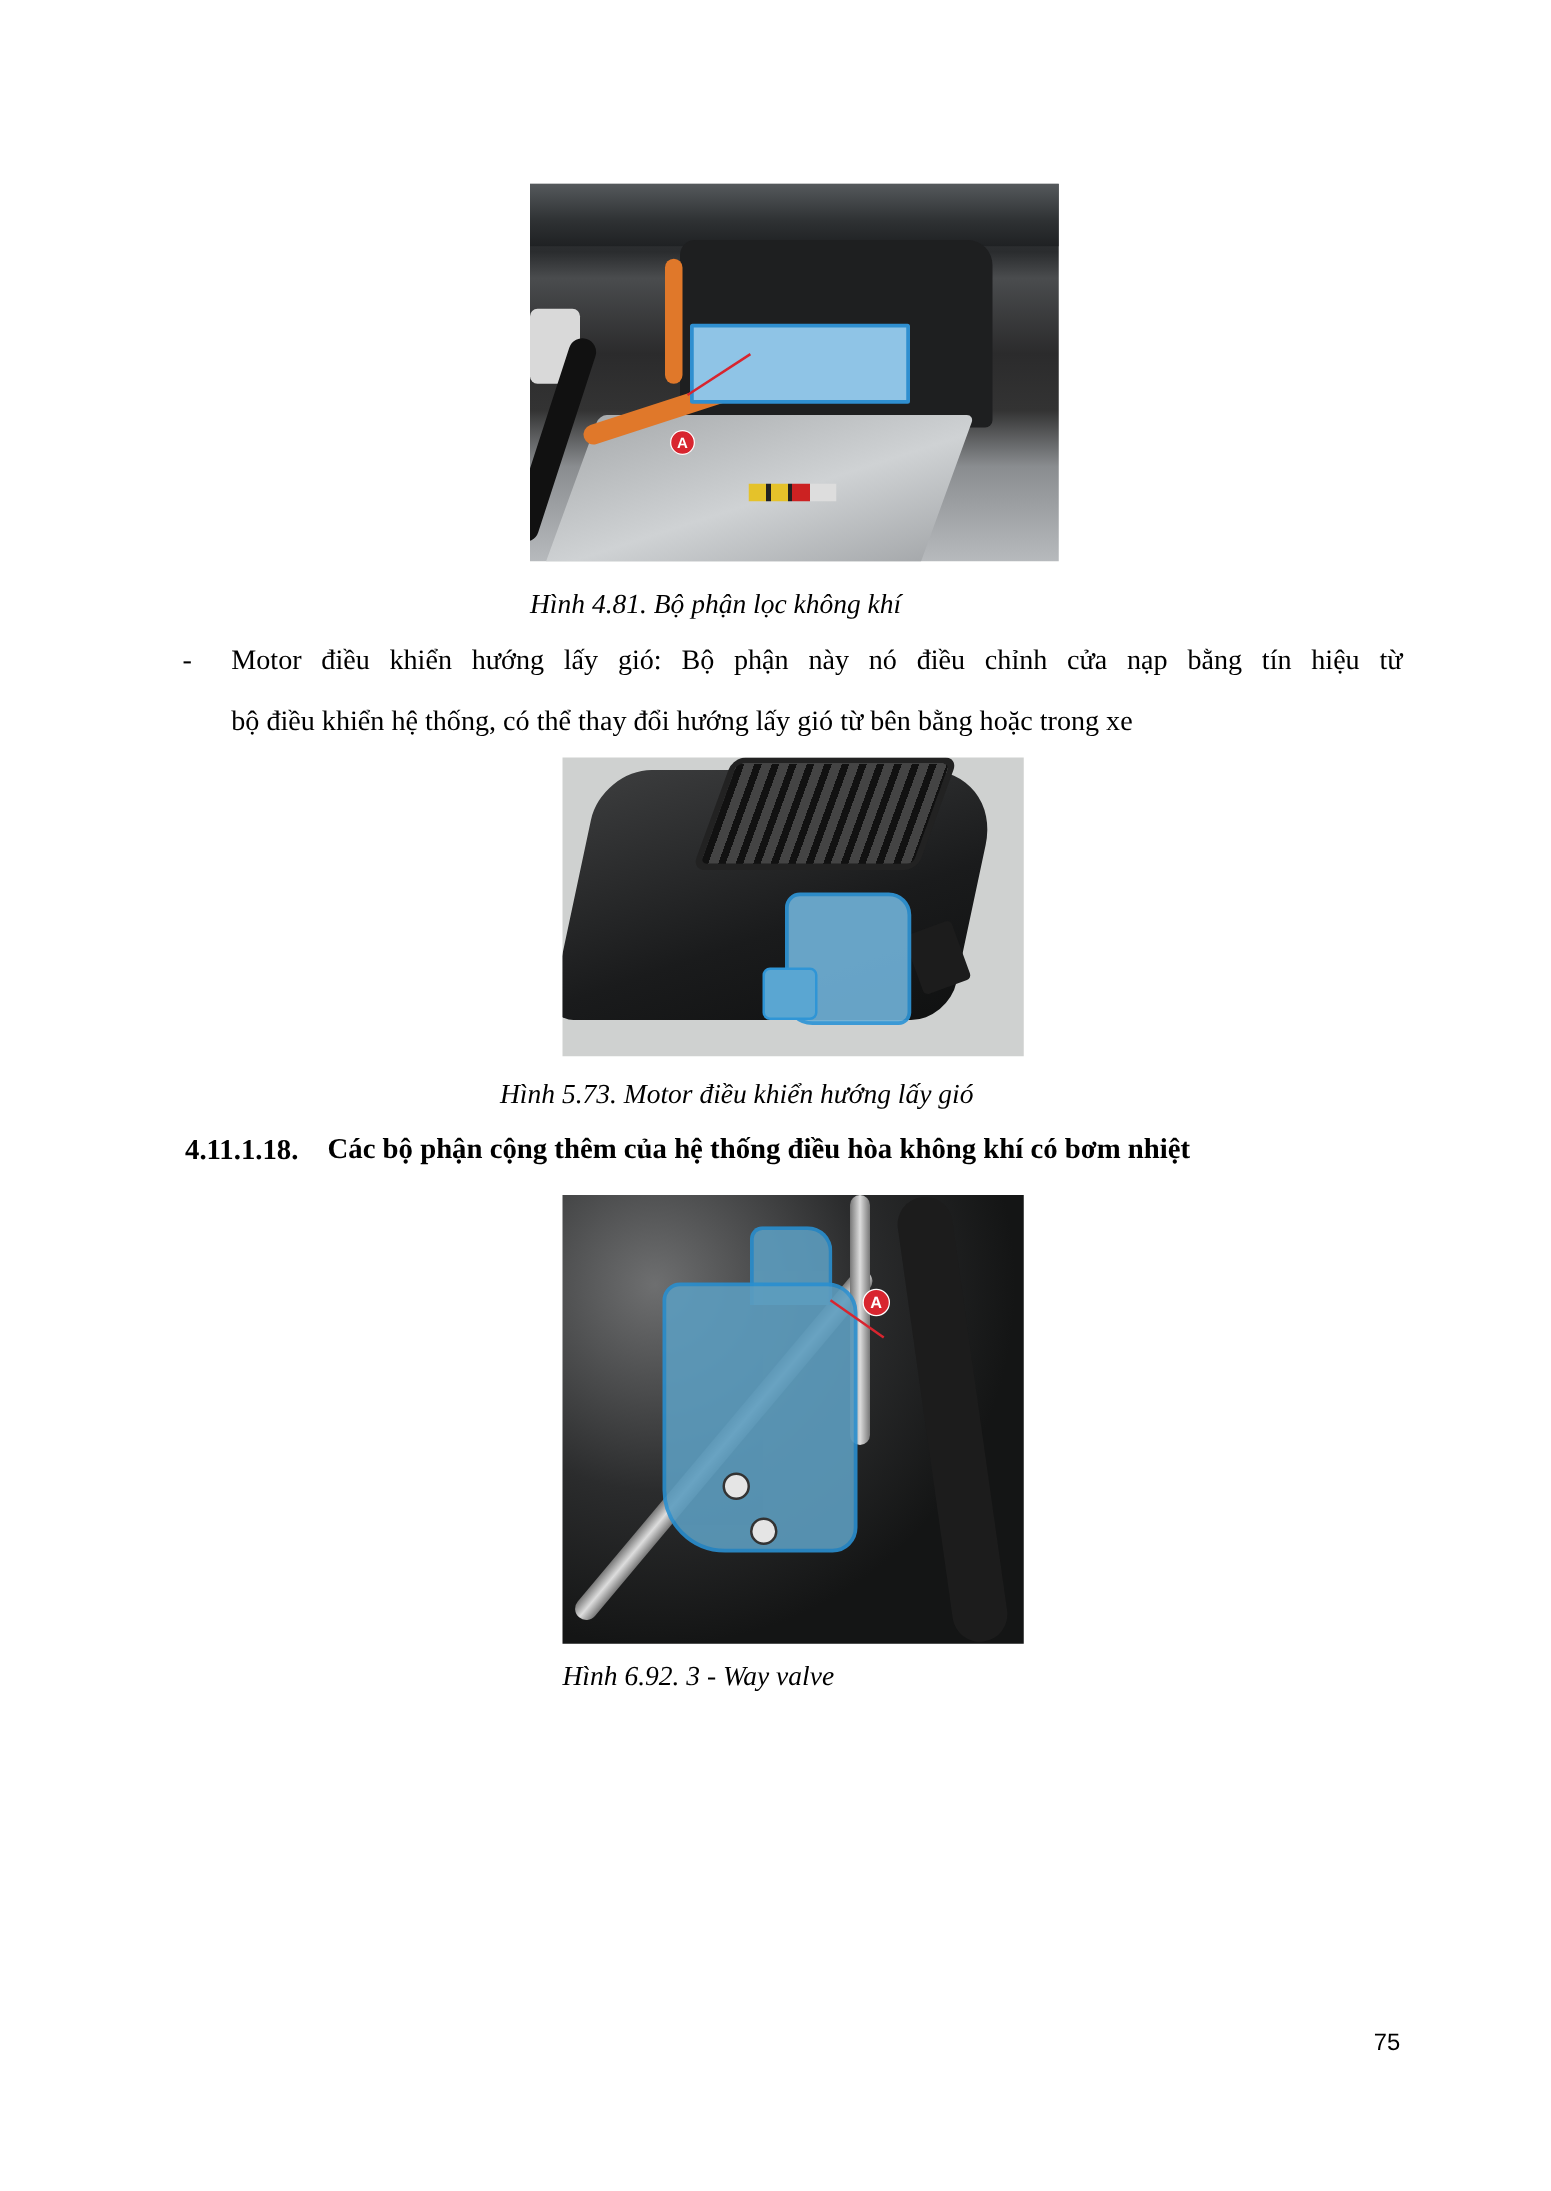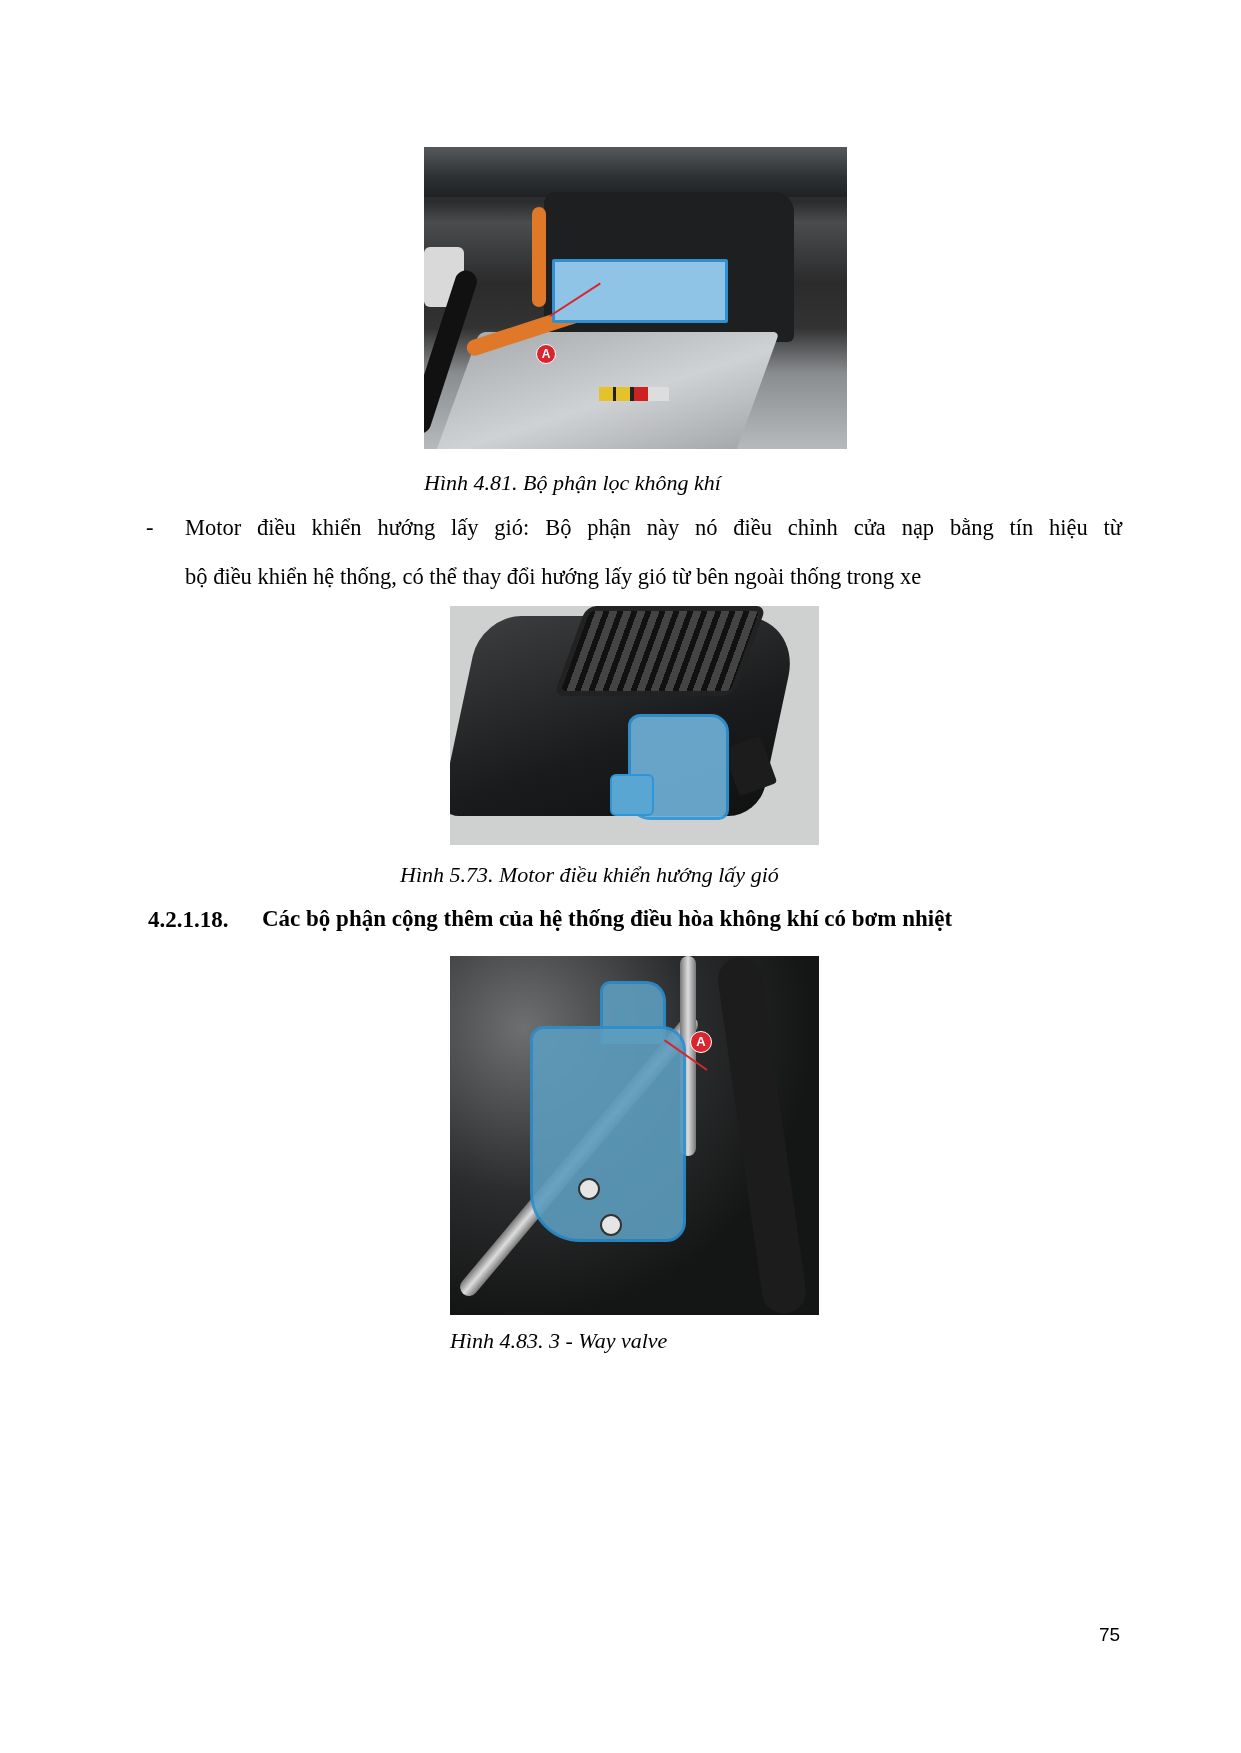--- a/index.html
+++ b/index.html
@@ -65,40 +65,40 @@
   <div class="abs harness"></div>
   <div class="abs warn"></div>
   <div class="abs filter"></div>
   <div class="abs arrow"></div>
   <div class="abs callout">A</div>
 </div>
 <div class="caption" style="left:424px; top:470px; width:423px;">Hình 4.81. Bộ phận lọc không khí</div>
 
 <div class="body-line" style="left:146px; top:514px;">-</div>
 <div class="body-line" style="left:185px; top:514px; width:937px; text-align:justify; text-align-last:justify;">Motor điều khiển hướng lấy gió: Bộ phận này nó điều chỉnh cửa nạp bằng tín hiệu từ</div>
-<div class="body-line" style="left:185px; top:563px;">bộ điều khiển hệ thống, có thể thay đổi hướng lấy gió từ bên ngoài thống trong xe</div>
+<div class="body-line" style="left:185px; top:563px;">bộ điều khiển hệ thống, có thể thay đổi hướng lấy gió từ bên bằng hoặc trong xe</div>
 
 <div id="fig2" class="figure">
   <div class="abs body"></div>
   <div class="abs grid"></div>
   <div class="abs bracket"></div>
   <div class="abs motor"></div>
   <div class="abs conn"></div>
 </div>
 <div class="caption" style="left:400px; top:862px; width:469px;">Hình 5.73. Motor điều khiển hướng lấy gió</div>
 
-<div class="heading" style="left:148px; top:906px;">4.2.1.18.</div>
+<div class="heading" style="left:148px; top:906px;">4.11.1.18.</div>
 <div class="heading" style="left:262px; top:905px;">Các bộ phận cộng thêm của hệ thống điều hòa không khí có bơm nhiệt</div>
 
 <div id="fig3" class="figure">
   <div class="abs pipe"></div>
   <div class="abs pipe2"></div>
   <div class="abs hoseR"></div>
   <div class="abs valveTop"></div>
   <div class="abs valve"></div>
   <div class="abs bolt" style="left:128px; top:222px;"></div>
   <div class="abs bolt" style="left:150px; top:258px;"></div>
   <div class="abs arrow"></div>
   <div class="abs callout">A</div>
 </div>
-<div class="caption" style="left:450px; top:1328px; width:369px;">Hình 4.83. 3 - Way valve</div>
+<div class="caption" style="left:450px; top:1328px; width:369px;">Hình 6.92. 3 - Way valve</div>
 
 <div class="pagenum" style="left:1099px; top:1624px;">75</div>
 
 </body></html>

